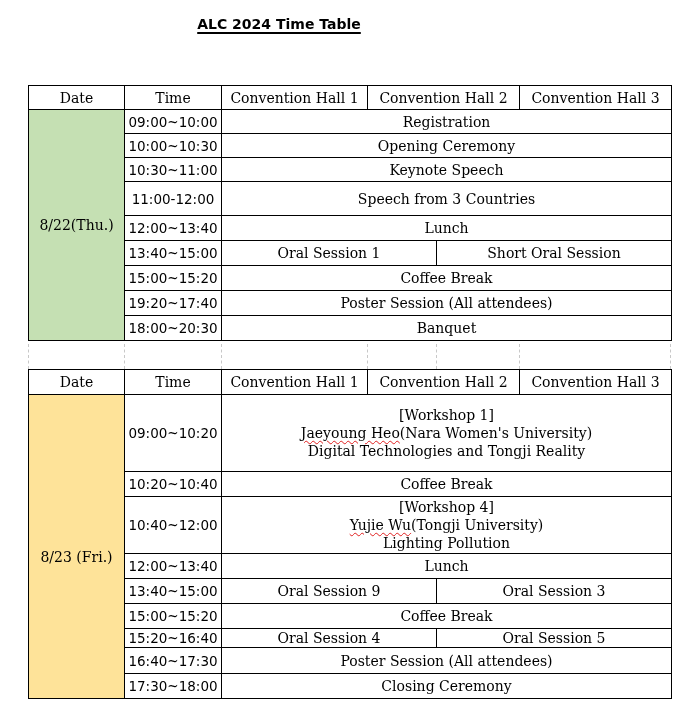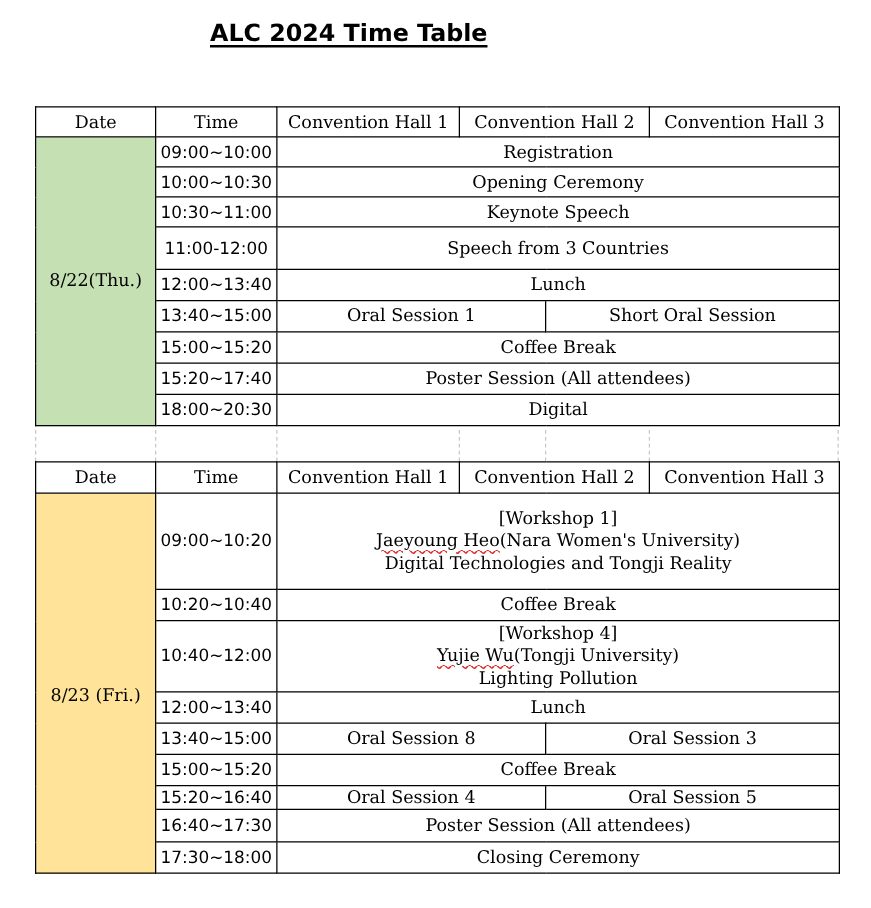--- a/index.html
+++ b/index.html
@@ -1,20 +1,20 @@
 <!DOCTYPE html>
 <html><head>
 <meta charset="utf-8">
 <style>
   html, body { margin: 0; padding: 0; background: #ffffff; }
   body { width: 697px; height: 726px; position: relative; overflow: hidden;
          font-family: "DejaVu Serif", "Liberation Serif", serif; color: #000; }
   .title { position: absolute; left: 0; top: 16px; width: 558px; text-align: center;
            font-family: "DejaVu Sans", "Liberation Sans", sans-serif; font-weight: bold;
-           font-size: 19px; }
+           font-size: 14px; }
   .title span { text-decoration: underline; text-decoration-thickness: 2px; text-underline-offset: 3px; }
   table.tt { position: absolute; left: 28px; border-collapse: collapse; table-layout: fixed;
              width: 643px; font-size: 14px; }
   table.tt td { border: 1px solid #000; text-align: center; vertical-align: middle;
                 padding: 0; line-height: 18px; white-space: nowrap; }
   table.tt td.time { font-family: "DejaVu Sans", "Liberation Sans", sans-serif; font-size: 13.5px; }
   .green { background: #c5e0b3; margin-left: 40px; }
   .yellow { background: #fee399; }
   .squiggle { text-decoration: underline wavy #e02020; text-decoration-thickness: 1px; text-underline-offset: 2px; }
   .gap { position: absolute; left: 28px; top: 344px; width: 643px; height: 25px; }
@@ -66,26 +66,26 @@
   <tr style="height:25px">
     <td class="time">13:40~15:00</td>
     <td colspan="2">Oral Session 1</td>
     <td colspan="2">Short Oral Session</td>
   </tr>
   <tr style="height:25px">
     <td class="time">15:00~15:20</td>
     <td colspan="4">Coffee Break</td>
   </tr>
   <tr style="height:25px">
-    <td class="time">15:20~17:40</td>
+    <td class="time">19:20~17:40</td>
     <td colspan="4">Poster Session (All attendees)</td>
   </tr>
   <tr style="height:25px">
     <td class="time">18:00~20:30</td>
-    <td colspan="4">Digital</td>
+    <td colspan="4">Banquet</td>
   </tr>
 </tbody>
   </table>
 
 <div class="gap">
   <i style="left:0"></i>
     <i style="left:96px"></i>
     <i style="left:193px"></i>
     <i style="left:339px"></i>
     <i style="left:408px"></i>
@@ -130,21 +130,21 @@
       <div><span class="squiggle">Yujie Wu</span><span>(Tongji University)</span></div>
       <div>Lighting Pollution</div>
     </td>
   </tr>
   <tr style="height:25px">
     <td class="time">12:00~13:40</td>
     <td colspan="4">Lunch</td>
   </tr>
   <tr style="height:25px">
     <td class="time">13:40~15:00</td>
-    <td colspan="2">Oral Session 8</td>
+    <td colspan="2">Oral Session 9</td>
     <td colspan="2">Oral Session 3</td>
   </tr>
   <tr style="height:25px">
     <td class="time">15:00~15:20</td>
     <td colspan="4">Coffee Break</td>
   </tr>
   <tr style="height:15px">
     <td class="time">15:20~16:40</td>
     <td colspan="2">Oral Session 4</td>
     <td colspan="2">Oral Session 5</td>

